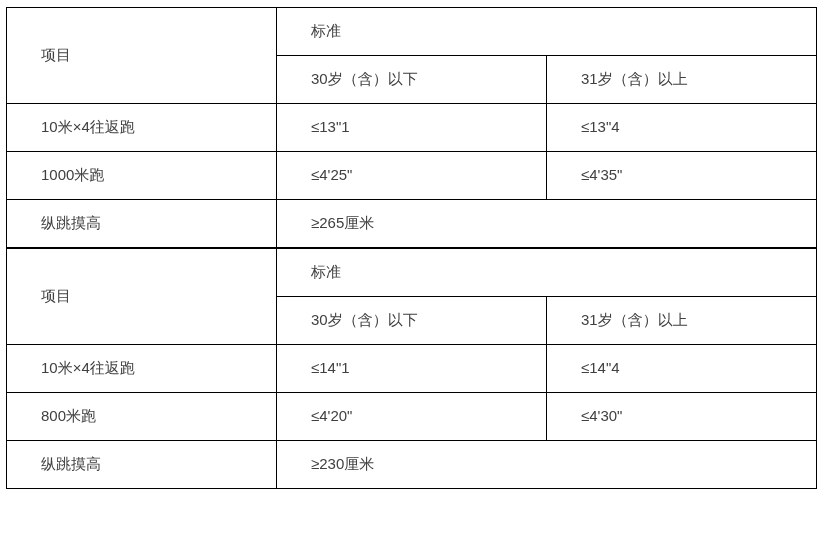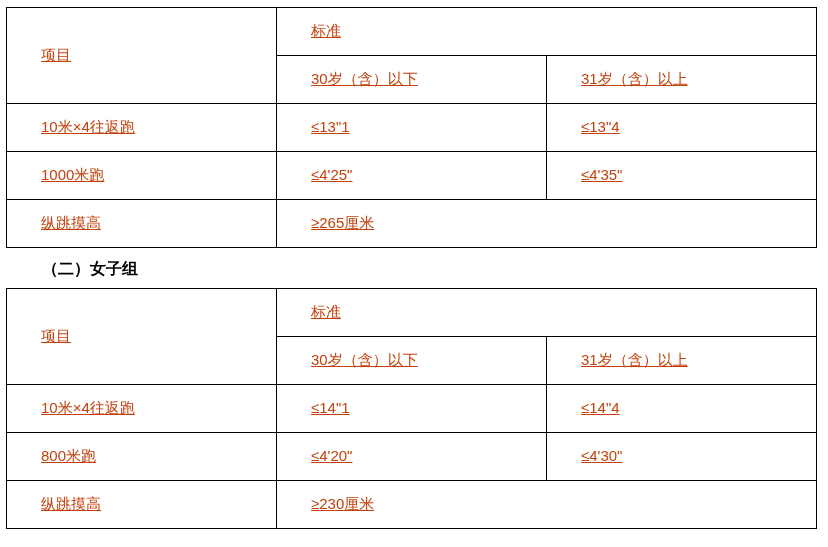--- a/index.html
+++ b/index.html
@@ -22,24 +22,23 @@
     width: 810px;
   }
   table.spec-table col { width: 270px; }
   table.spec-table td {
     border: 1px solid #000000;
     height: 48px;
     vertical-align: middle;
     padding: 2px 8px 2px 34px;
     font-size: 15px;
     line-height: 1.25;
-    color: #c2410c;
+    color: #404040;
     overflow: hidden;
     white-space: nowrap;
-    text-decoration: underline;
   }
   .section-heading {
     font-size: 16px;
     font-weight: bold;
     color: #000000;
     padding: 13px 0 11px 36px;
     line-height: 1;
   }
 </style>
 </head>
@@ -72,21 +71,20 @@
         <td>≤4'25"</td>
         <td>≤4'35"</td>
       </tr>
       <tr>
         <td>纵跳摸高</td>
         <td colspan="2">≥265厘米</td>
       </tr>
     </tbody>
   </table>
 
-  <div class="section-heading">（二）女子组</div>
 
   <table class="spec-table">
     <colgroup>
         <col>
         <col>
         <col>
       </colgroup>
     <tbody>
       <tr>
         <td rowspan="2">项目</td>

